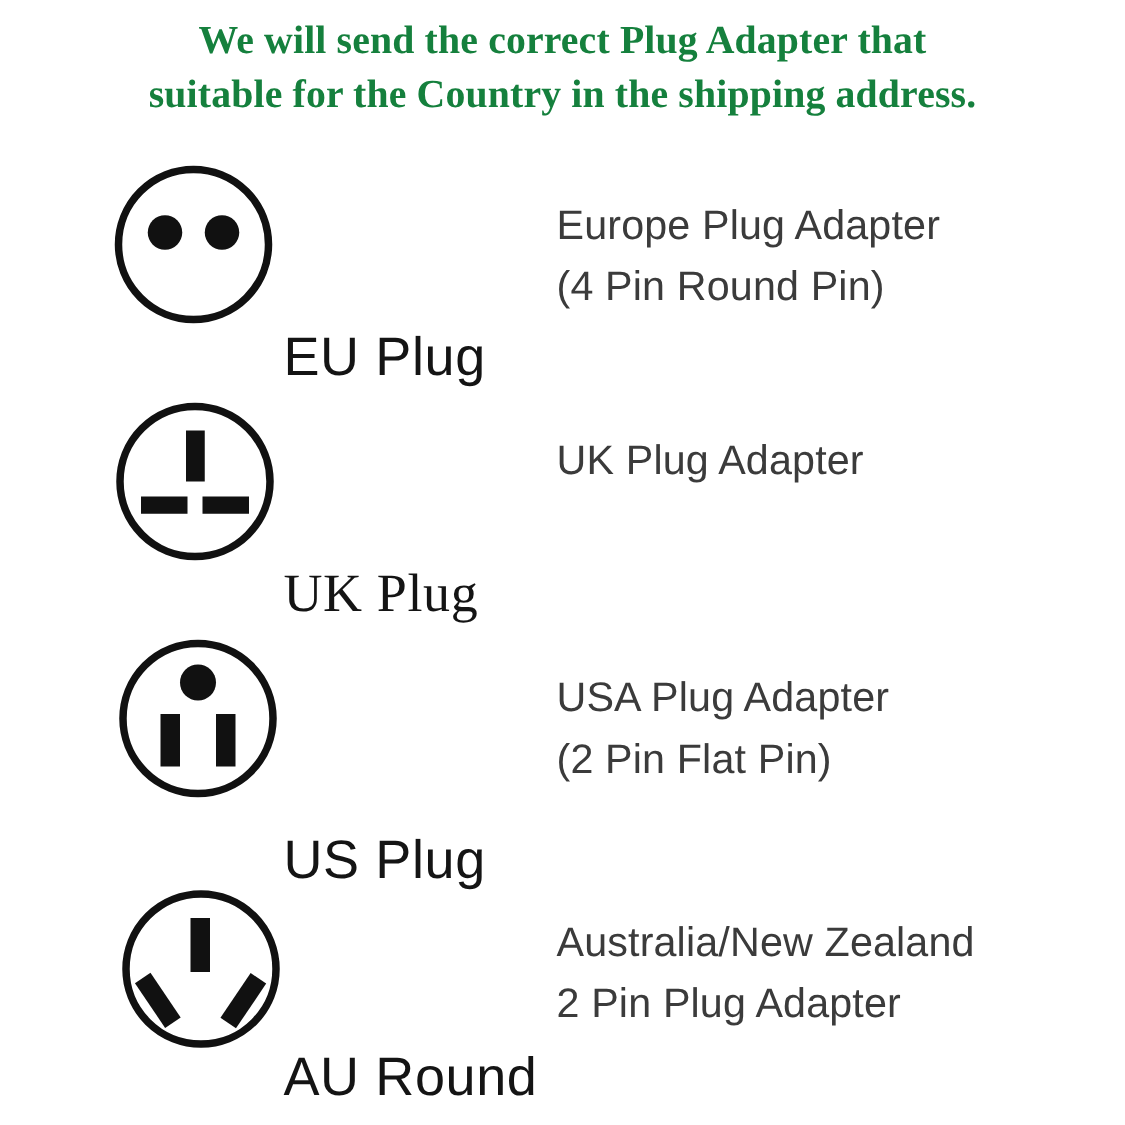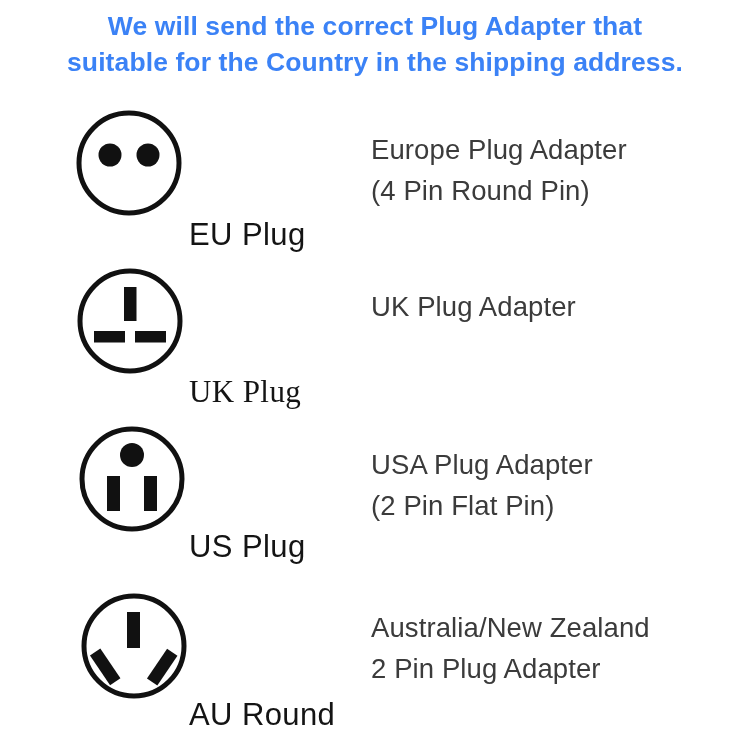--- a/index.html
+++ b/index.html
@@ -22,25 +22,26 @@
     background: #ffffff;
   }
 
   
   .header {
     position: absolute;
     left: 0;
     top: 8px;
     width: 750px;
     text-align: center;
-    color: #3b82f6;
+    color: #15803d;
     font-size: 26.5px;
     font-weight: bold;
     line-height: 36px;
     letter-spacing: 0.1px;
+    font-family: Liberation Serif, serif;
   }
   .header .hline {
     display: block;
     white-space: nowrap;
   }
 
   
   .row {
     position: absolute;
     left: 0;
@@ -58,29 +59,29 @@
     top: 4px;
     width: 116px;
     height: 112px;
   }
   .socket-svg { display: block; }
 
   
   .plug-label {
     position: absolute;
     left: 189px;
-    font-size: 31px;
+    font-size: 36px;
     font-weight: 400;
     color: #141414;
     letter-spacing: 0.4px;
     white-space: nowrap;
   }
   .row-eu .plug-label { top: 112px; }
   .row-uk .plug-label { top: 112px; font-family: Liberation Serif, serif; }
-  .row-us .plug-label { top: 109px; }
+  .row-us .plug-label { top: 132px; }
   .row-au .plug-label { top: 112px; }
 
   
   .desc {
     position: absolute;
     left: 371px;
     top: 12px;
     color: #3b3b3b;
     font-size: 27.5px;
     line-height: 41px;

